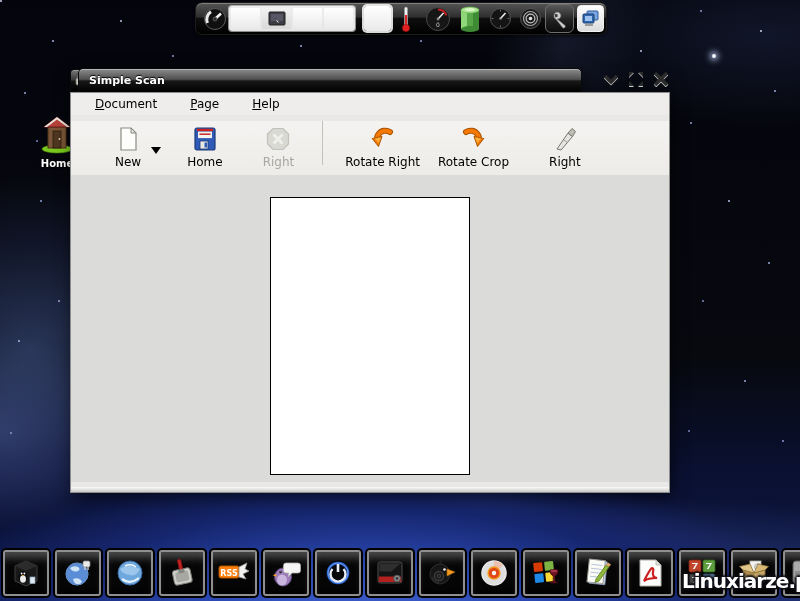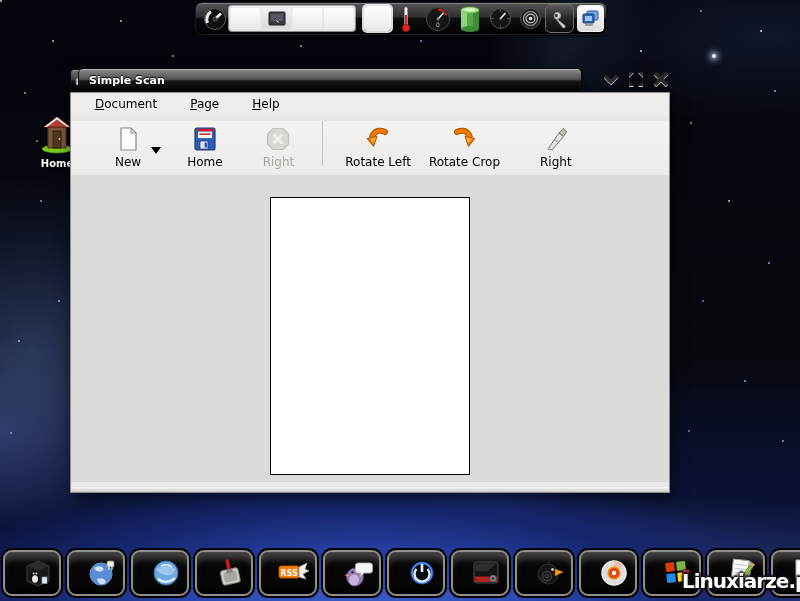--- a/index.html
+++ b/index.html
@@ -75,23 +75,23 @@
   .tbtn.disabled .cap{color:#a8a8a2;}
   .scan-arrow{width:0;height:0;border-left:5px solid transparent;border-right:5px solid transparent;
     border-top:7px solid #000;margin:0 10px 0 2px;align-self:center;}
   .tsep{width:1px;height:44px;background:#c4c1bc;margin:0 10px;}
   .content{position:absolute;left:0;top:82px;width:598px;height:307px;background:#dbdbd9;}
   .page{position:absolute;left:199px;top:22px;width:198px;height:276px;background:#fff;border:1px solid #000;}
   .win-bottom{position:absolute;left:0;top:419px;width:600px;height:6px;
     background:linear-gradient(#fafafa,#c9c9c7);border:1px solid #8c8c8c;box-sizing:border-box;border-top:none;}
   
   .dock{position:absolute;left:3px;bottom:5px;display:flex;gap:6px;z-index:1;}
-  .dock-btn{width:42px;height:42px;border-radius:9px;background:#060606;
+  .dock-btn{width:42px;height:42px;border-radius:3px;background:#060606;
     border:2px solid #8f8f8f;box-shadow:0 0 0 2px #000, inset 0 10px 8px -4px rgba(255,255,255,.28), inset 0 -4px 6px rgba(0,0,0,.8);
-    display:flex;align-items:center;justify-content:center;cursor:pointer;padding-left:12px;}
+    display:flex;align-items:center;justify-content:center;cursor:pointer;}
   .watermark{position:absolute;left:682px;top:569px;z-index:3;color:#fff;font-size:20px;font-weight:bold;
     letter-spacing:-1px;
     text-shadow:-2px 0 2px #101018,2px 0 2px #101018,0 -2px 2px #101018,0 2px 2px #101018,1px 1px 0 #000;}
 </style>
 </head>
 <body>
 
 <div class="desktop">
   <div class="stars"></div>
   <div class="bigstar"></div>
@@ -303,21 +303,21 @@
 
         <div class="tsep" style="margin-left:20px;"></div>
 
         <div class="tbtn" style="margin-left:4px;">
           <svg width="28" height="26" viewBox="0 0 28 26">
             <path d="M21 6 a8.5 8.5 0 0 0 -11.5 2.2 l-1.2 2.2" fill="none" stroke="#a85400" stroke-width="6" stroke-linecap="round"></path>
             <path d="M21 6 a8.5 8.5 0 0 0 -11.5 2.2 l-1.2 2.2" fill="none" stroke="#f57900" stroke-width="4" stroke-linecap="round"></path>
             <path d="M13 10.5 L3.2 12.5 L9.5 20.5 Z" fill="#f57900" stroke="#a85400" stroke-width="1"></path>
             <path d="M12 11.2 L6 12.4 L9.8 17.3 Z" fill="#fcaf3e"></path>
           </svg>
-          <span class="cap">Rotate Left</span>
+          <span class="cap">Rotate Right</span>
         </div>
 
         <div class="tbtn" style="margin-left:2px;">
           <svg width="28" height="26" viewBox="0 0 28 26">
             <path d="M7 6 a8.5 8.5 0 0 1 11.5 2.2 l1.2 2.2" fill="none" stroke="#a85400" stroke-width="6" stroke-linecap="round"></path>
             <path d="M7 6 a8.5 8.5 0 0 1 11.5 2.2 l1.2 2.2" fill="none" stroke="#f57900" stroke-width="4" stroke-linecap="round"></path>
             <path d="M15 10.5 L24.8 12.5 L18.5 20.5 Z" fill="#f57900" stroke="#a85400" stroke-width="1"></path>
             <path d="M16 11.2 L22 12.4 L18.2 17.3 Z" fill="#fcaf3e"></path>
           </svg>
           <span class="cap">Rotate Crop</span>

